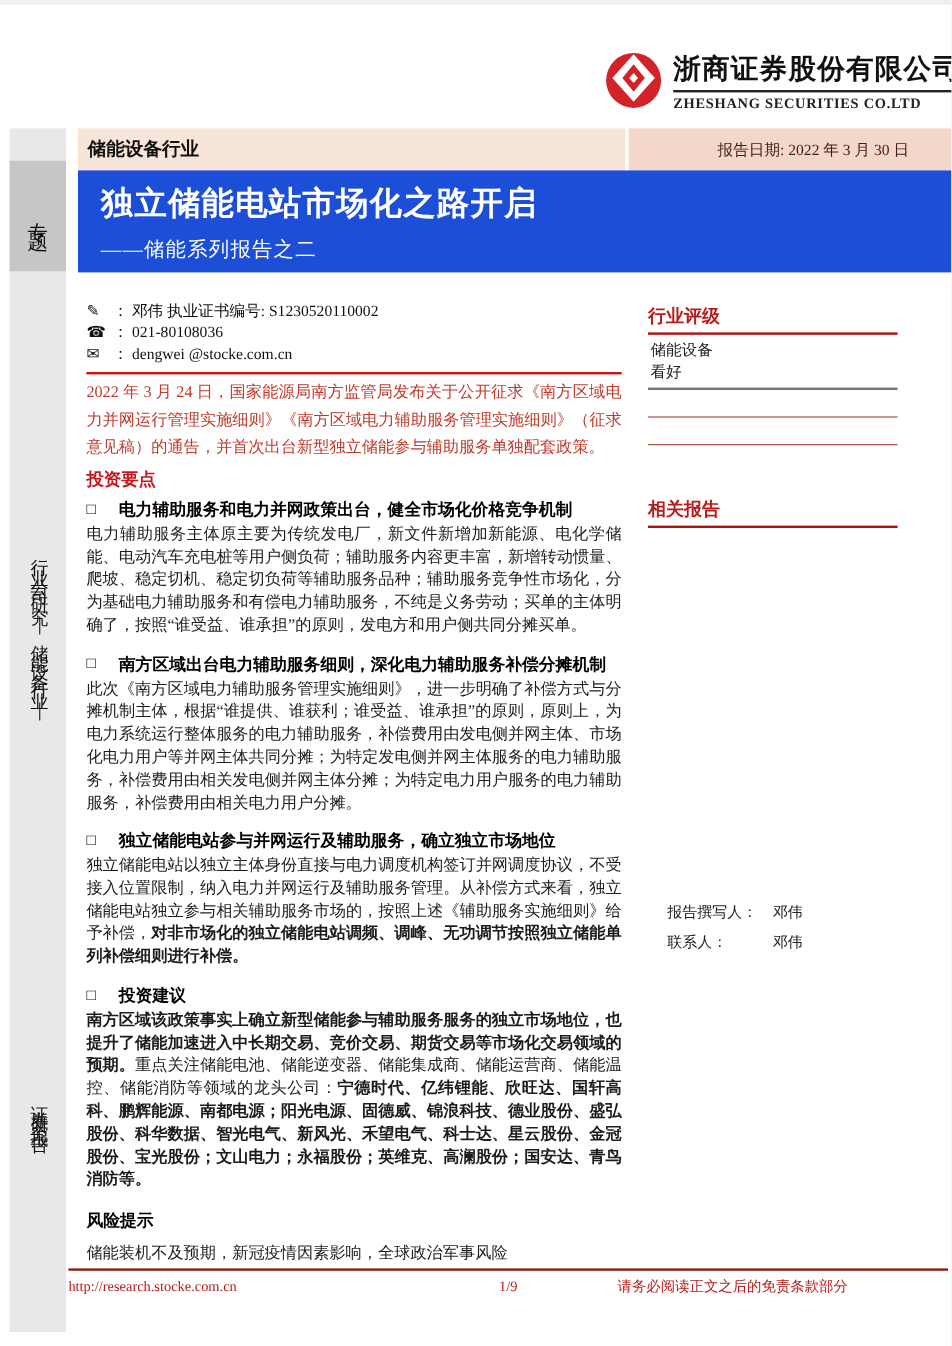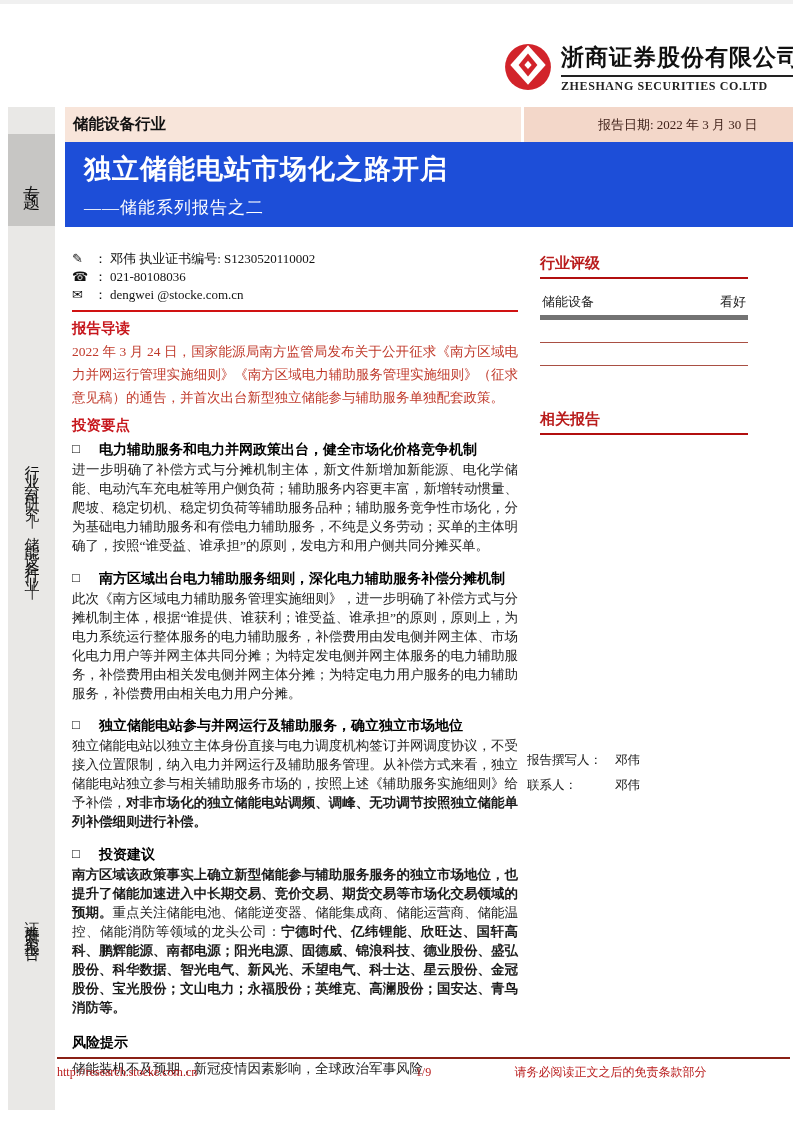--- a/index.html
+++ b/index.html
@@ -56,24 +56,24 @@
   .sec-head .bullet{width:27px;flex:0 0 auto;font-weight:normal;font-size:13px;}
   .sec-body{margin-top:2px;font-size:13.5px;line-height:19px;color:#1c1c1c;text-align:justify;}
   .b{font-weight:bold;}
   .risk-title{margin-top:16px;font-weight:bold;font-size:14px;line-height:18px;color:#000;}
   .risk-body{margin-top:8px;font-size:13.5px;line-height:19px;color:#1c1c1c;}
 
   
   .right-col{position:absolute;left:540px;top:250px;width:208px;}
   .rc-title{font-weight:bold;font-size:15px;color:#b91c1c;padding-bottom:4px;border-bottom:2px solid #b20f0f;}
   .rating-row{display:flex;justify-content:space-between;font-size:13px;color:#222;
-              padding:14px 2px 4px;border-bottom:5px solid #737373;}
+              padding:4px 2px 4px;border-bottom:2px solid #737373;flex-direction:column;}
   .empty-row{height:22px;border-bottom:1px solid #a94f43;}
   .rc-title.related{margin-top:44px;}
-  .authors{position:absolute;left:527px;top:744px;width:230px;font-size:12.5px;color:#222;}
+  .authors{position:absolute;left:556px;top:744px;width:230px;font-size:12.5px;color:#222;}
   .author-row{display:flex;line-height:25px;}
   .author-row .lbl{width:88px;flex:0 0 auto;}
 
   
   .footer-line{position:absolute;left:57px;top:1053px;width:733px;border-top:2px solid #8a2015;}
   .footer-row{position:absolute;left:57px;top:1060px;width:733px;display:flex;align-items:baseline;
               font-size:12px;color:#b91c1c;}
   .footer-row .f-left{flex:1;text-align:left;}
   .footer-row .f-mid{flex:0 0 auto;}
   .footer-row .f-right{flex:1;text-align:center;}
@@ -128,31 +128,30 @@
       <span>021-80108036</span>
     </div>
     <div class="analyst-row">
       <span class="ic">✉</span>
       <span class="col">：</span>
       <span>dengwei @stocke.com.cn</span>
     </div>
 
     <div class="divider"></div>
 
-    <div class="red-h sans">报告导读</div>
     <div class="lead-body">2022 年 3 月 24 日，国家能源局南方监管局发布关于公开征求《南方区域电力并网运行管理实施细则》《南方区域电力辅助服务管理实施细则》（征求意见稿）的通告，并首次出台新型独立储能参与辅助服务单独配套政策。</div>
 
     <div class="red-h sans">投资要点</div>
 
     <div class="sec-head sans">
       <span class="bullet">□</span>
       <span>电力辅助服务和电力并网政策出台，健全市场化价格竞争机制</span>
     </div>
     <p class="sec-body">
-      <span>进一步明确了补偿方式与分摊机制主体，新文件新增加新能源、电化学储能、电动汽车充电桩等用户侧负荷；辅助服务内容更丰富，新增转动惯量、爬坡、稳定切机、稳定切负荷等辅助服务品种；辅助服务竞争性市场化，分为基础电力辅助服务和有偿电力辅助服务，不纯是义务劳动；买单的主体明确了，按照“谁受益、谁承担”的原则，发电方和用户侧共同分摊买单。</span>
+      <span>电力辅助服务主体原主要为传统发电厂，新文件新增加新能源、电化学储能、电动汽车充电桩等用户侧负荷；辅助服务内容更丰富，新增转动惯量、爬坡、稳定切机、稳定切负荷等辅助服务品种；辅助服务竞争性市场化，分为基础电力辅助服务和有偿电力辅助服务，不纯是义务劳动；买单的主体明确了，按照“谁受益、谁承担”的原则，发电方和用户侧共同分摊买单。</span>
     </p>
 
     <div class="sec-head sans">
       <span class="bullet">□</span>
       <span>南方区域出台电力辅助服务细则，深化电力辅助服务补偿分摊机制</span>
     </div>
     <p class="sec-body">
       <span>此次《南方区域电力辅助服务管理实施细则》，进一步明确了补偿方式与分摊机制主体，根据“谁提供、谁获利；谁受益、谁承担”的原则，原则上，为电力系统运行整体服务的电力辅助服务，补偿费用由发电侧并网主体、市场化电力用户等并网主体共同分摊；为特定发电侧并网主体服务的电力辅助服务，补偿费用由相关发电侧并网主体分摊；为特定电力用户服务的电力辅助服务，补偿费用由相关电力用户分摊。</span>
     </p>
 

